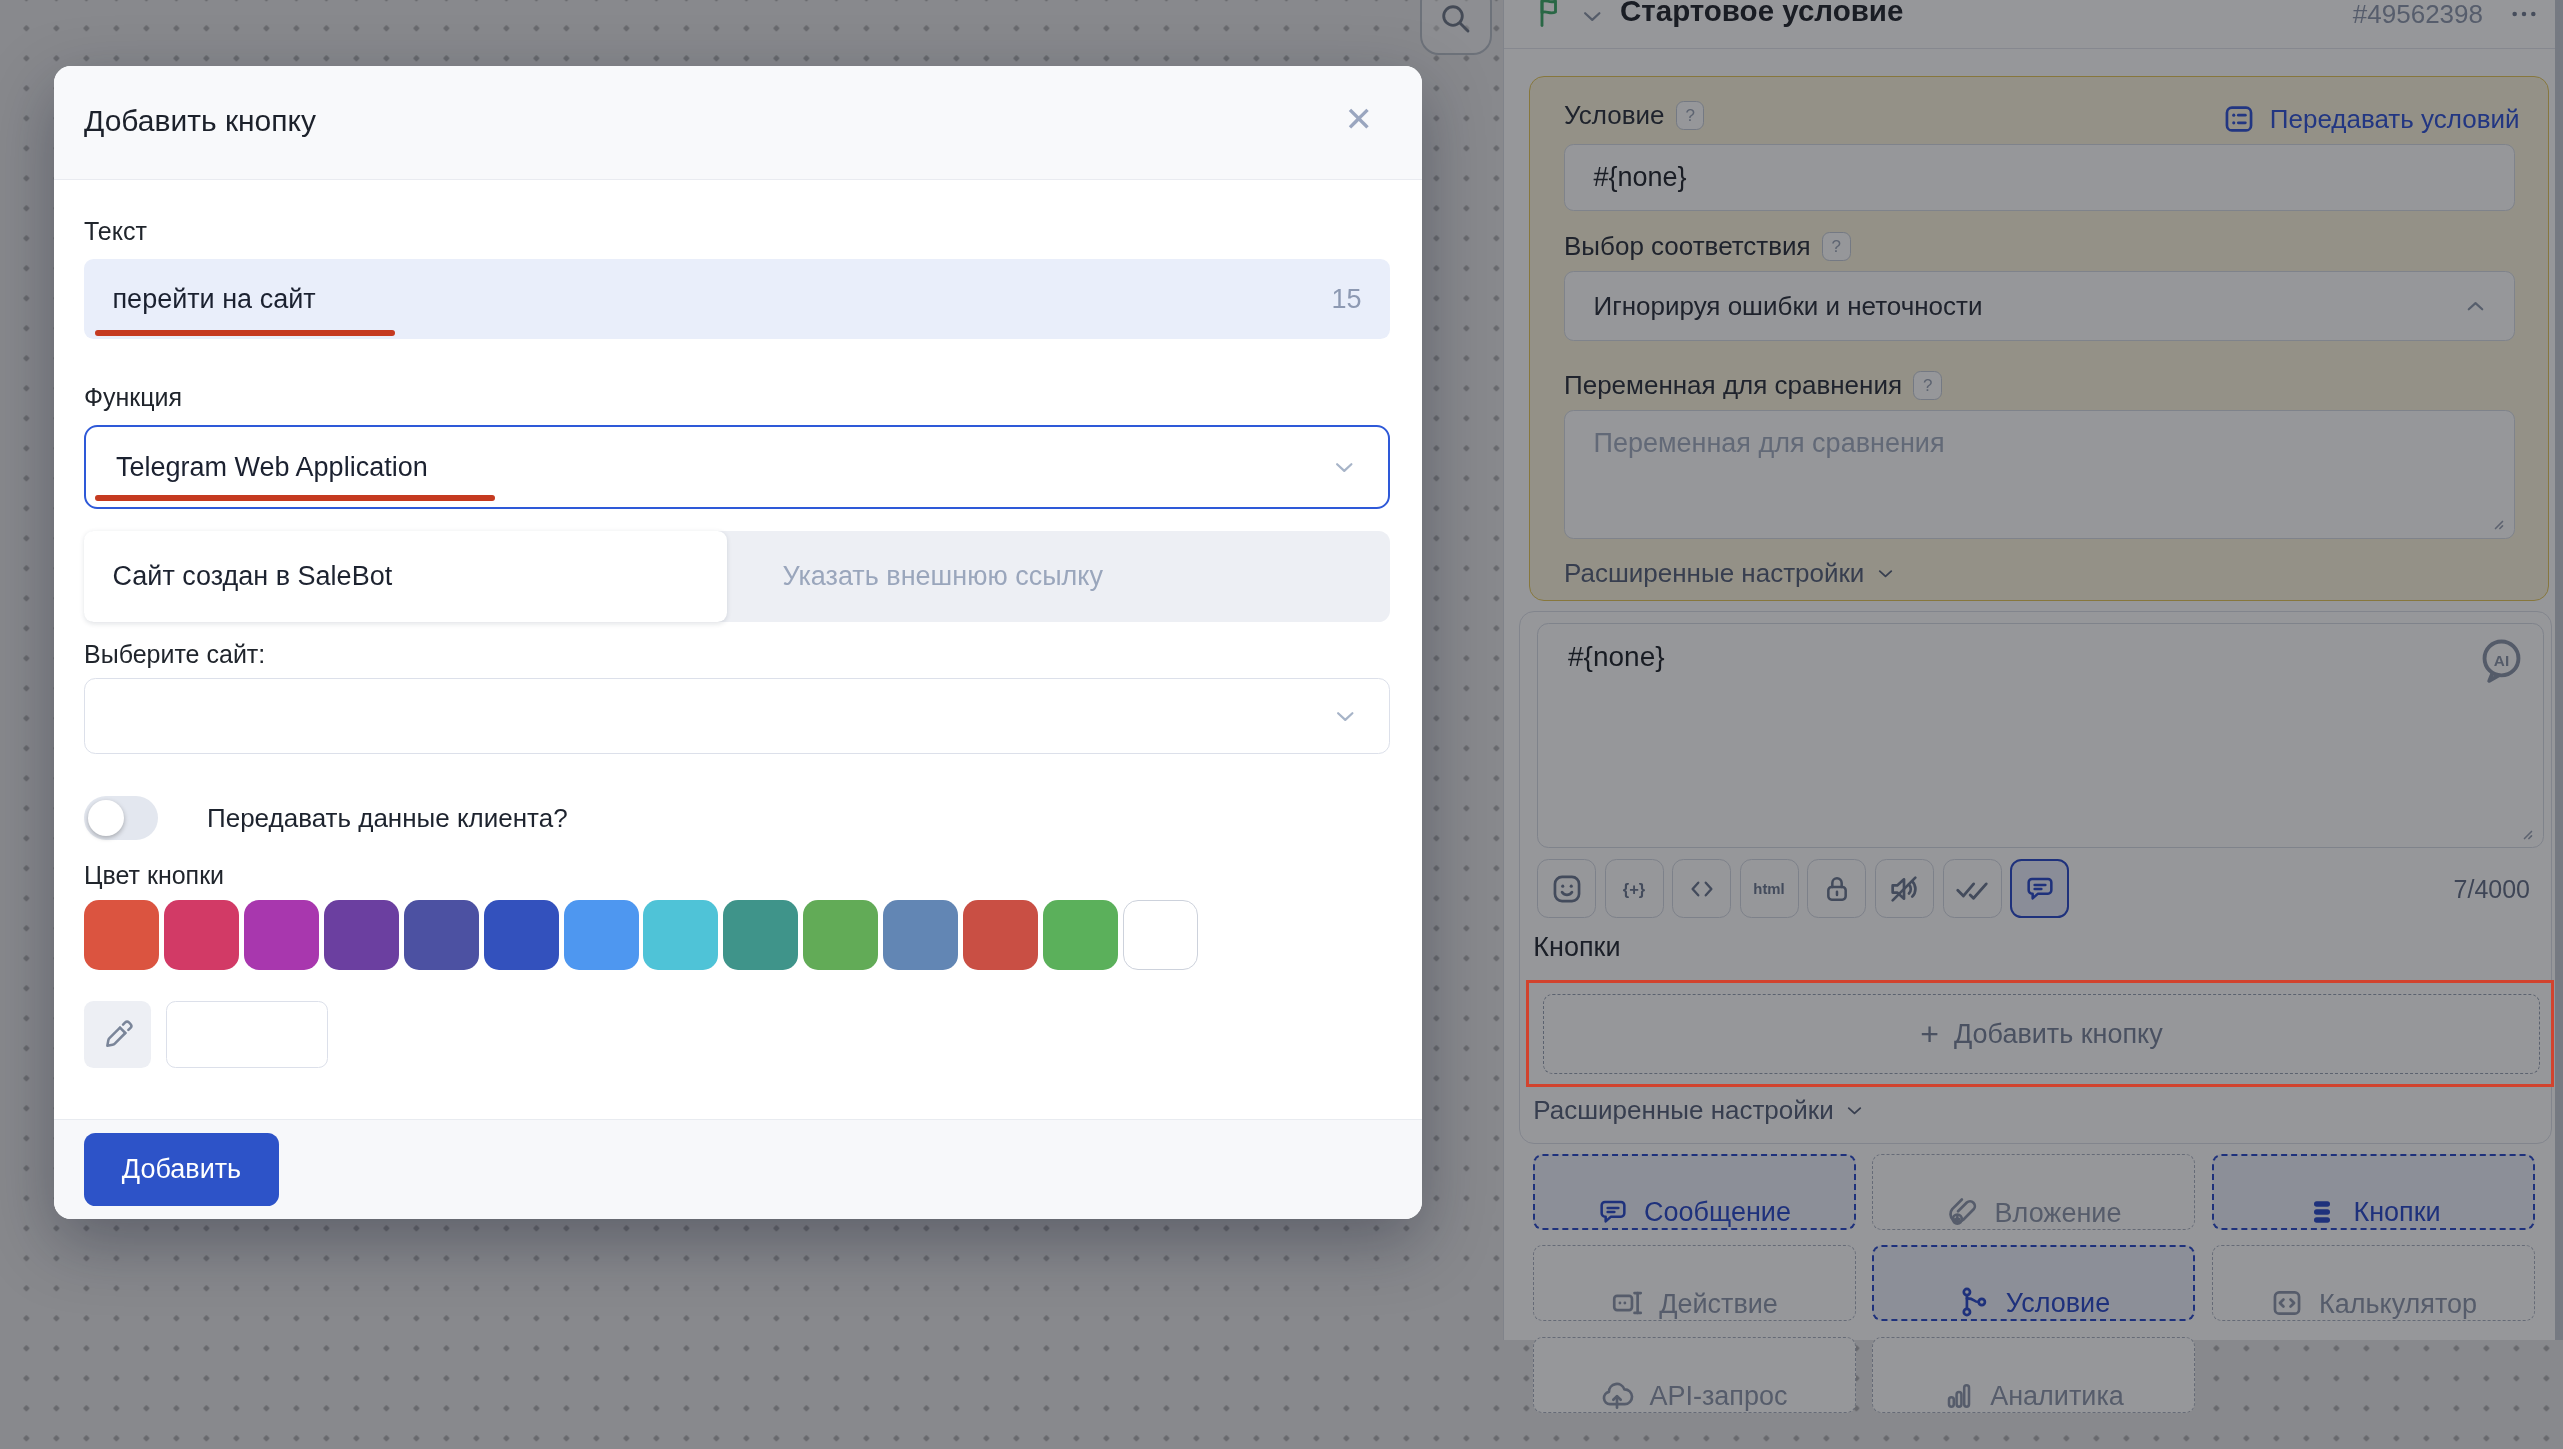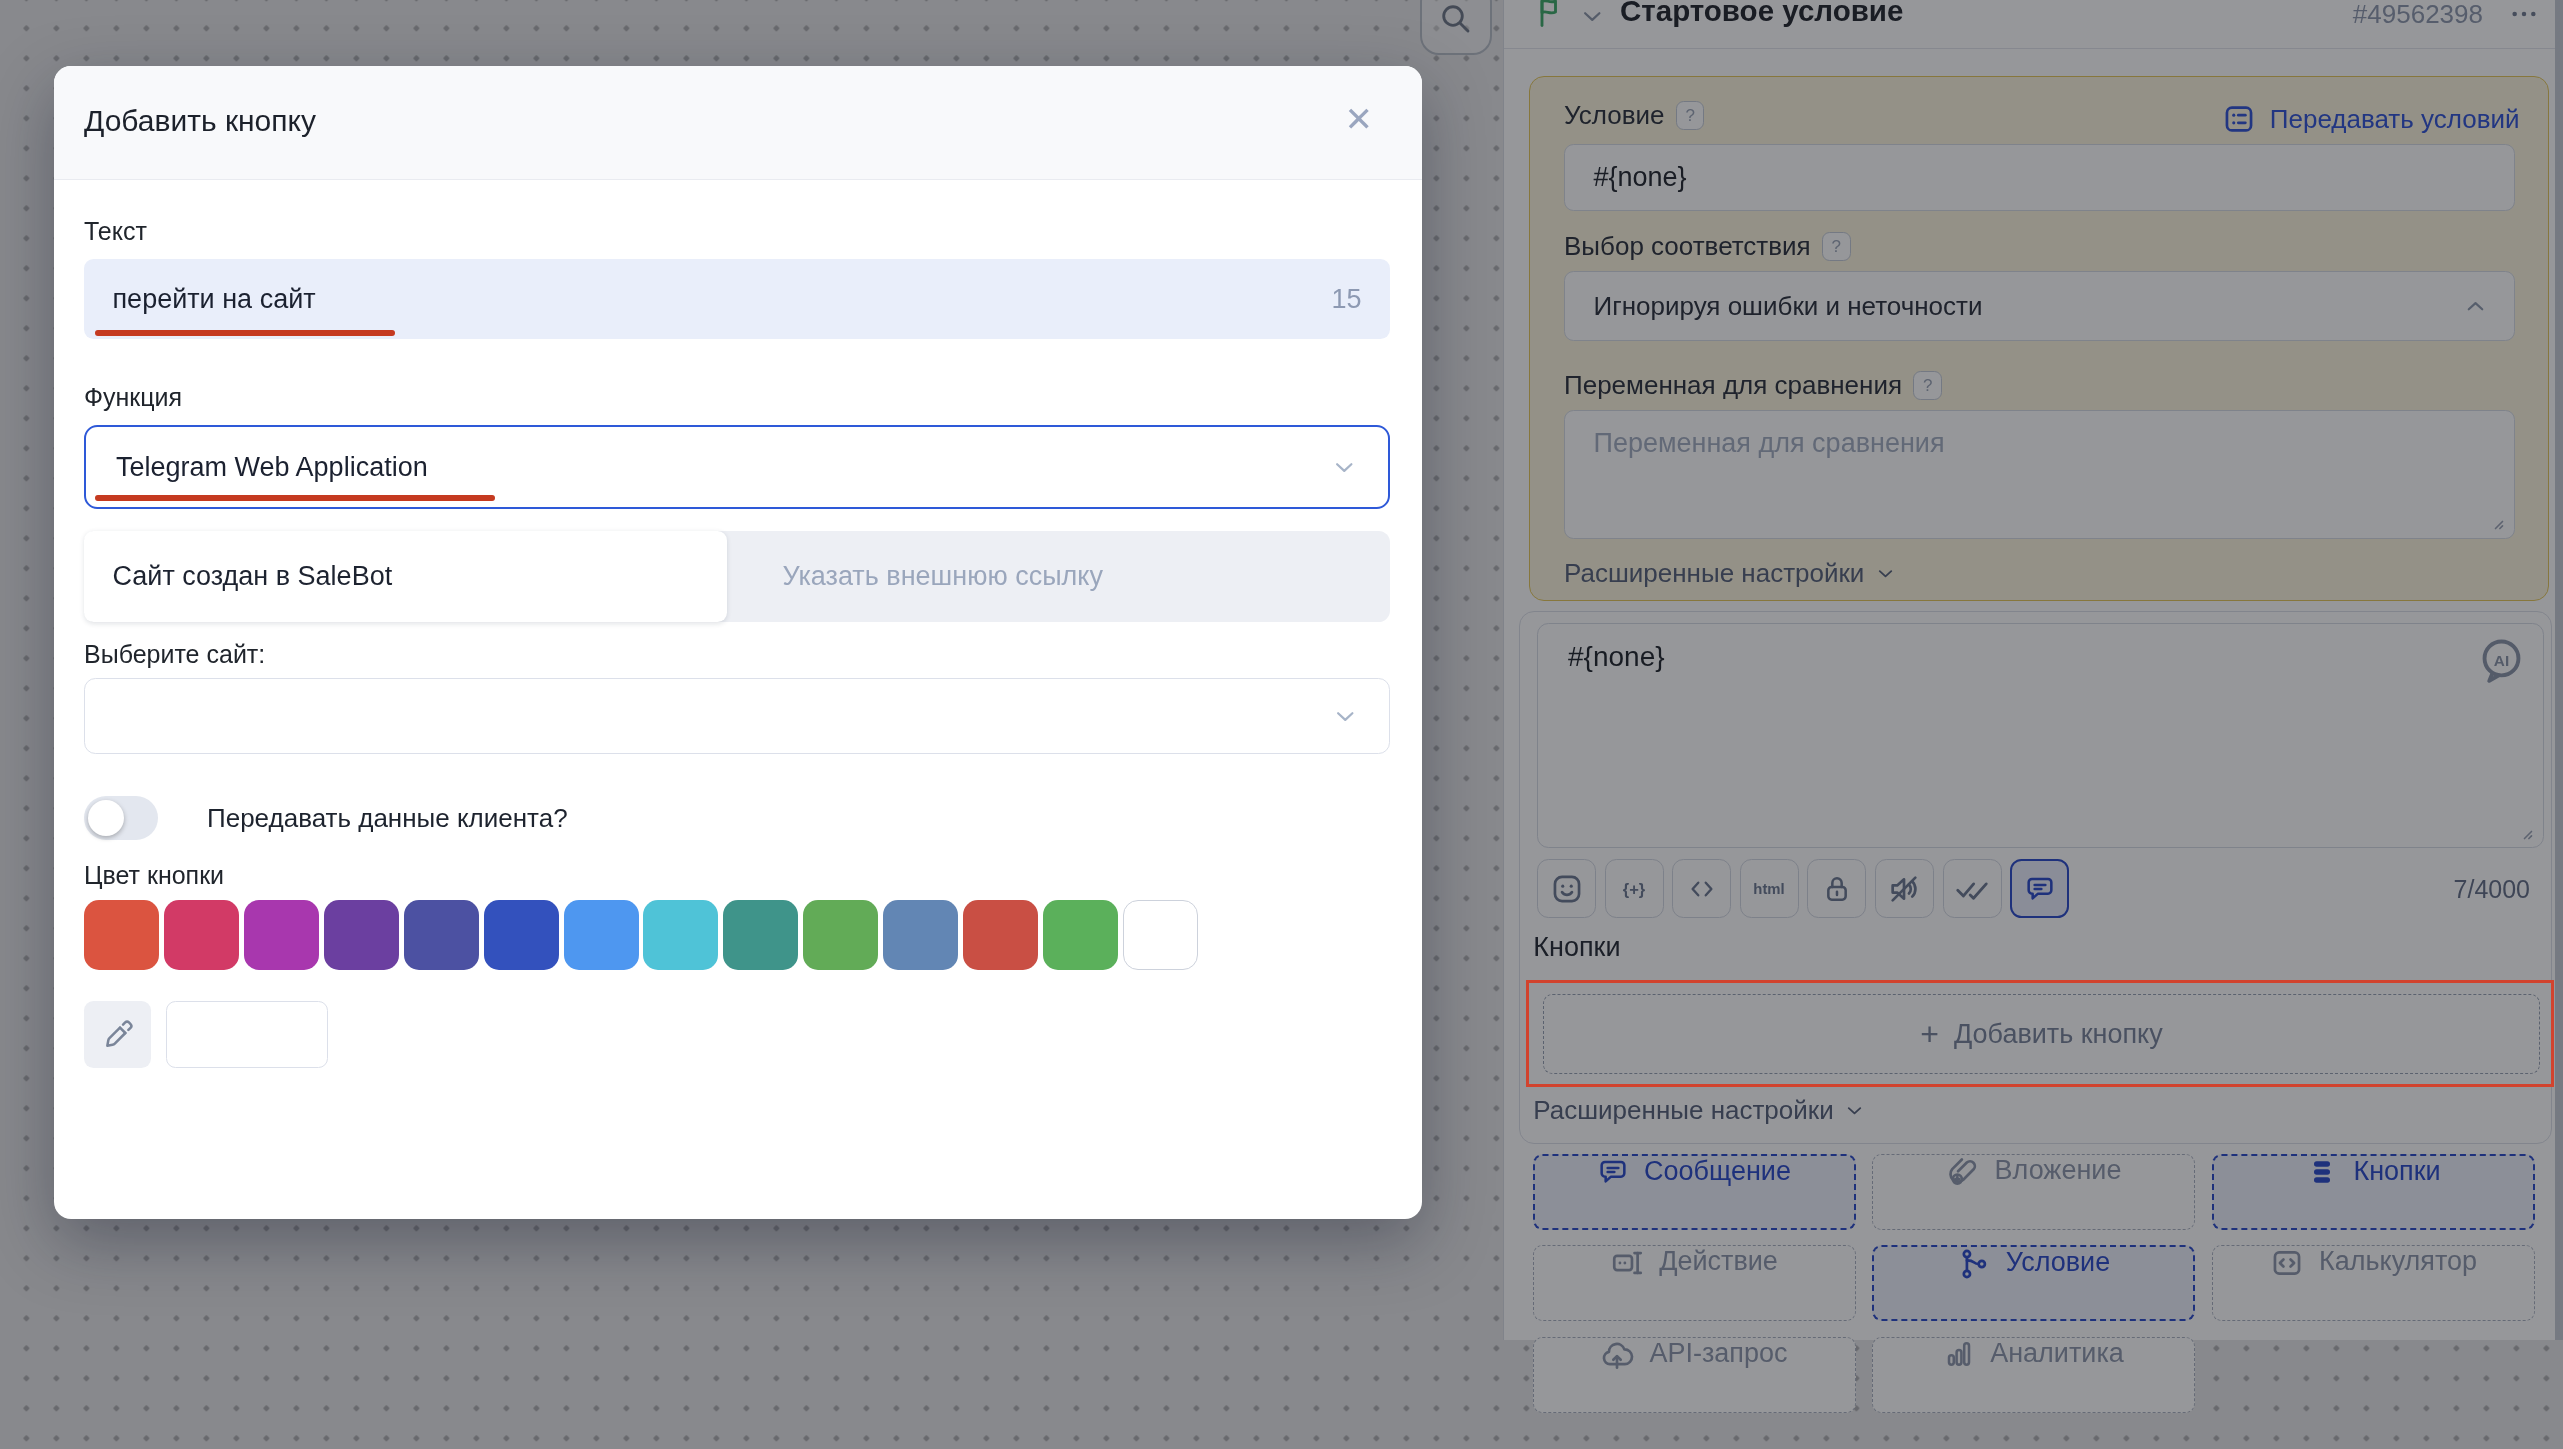--- a/index.html
+++ b/index.html
@@ -63,21 +63,21 @@
   .msg-counter { position:absolute; right:21px; top:263px; font-size:25px; color:#636e86; }
   .buttons-label { position:absolute; left:13.3px; top:320px; font-size:27px; font-weight:500; color:#242a34; }
   .dashed-add { position:absolute; left:23px; top:382px; width:997px; height:80px;
     border:1.9px dashed #97a1b2; border-radius:9.5px; display:flex; align-items:center; justify-content:center;
     gap:15px; color:#78839a; font-size:27px; }
   .msg-advanced { position:absolute; left:13.3px; top:483px; font-size:26px; color:#57617a;
     display:flex; align-items:center; gap:9.5px; }
 
   
   .action-btn { position:absolute; width:323px; height:76px; border-radius:9.5px;
-    border:1.9px dashed #a9b1c0; color:#8d97ab; display:flex; align-items:flex-start; justify-content:center;
+    border:1.9px dashed #a9b1c0; color:#8d97ab; display:flex; align-items:flex-end; justify-content:center;
     gap:15px; font-size:27px; background:#fff; }
   .action-btn.active { border:2.4px dashed #2a49c9; color:#2a49c9; background:#eef1fb; font-weight:500; }
 
   
   .overlay { position:absolute; inset:0; background:rgba(16,18,24,0.44); z-index:50; }
 
   
   .red-box { position:absolute; left:1526px; top:980px; width:1028px; height:107px;
     border:3.8px solid #d2432e; z-index:60; }
 
@@ -471,16 +471,19 @@
       <span>
           <svg width="32" height="32" viewBox="0 0 24 24" fill="none" stroke="currentColor" stroke-width="1.9" stroke-linecap="round" stroke-linejoin="round">
             <path d="M13.5 6.5l4 4"></path>
             <path d="M15.8 4.2l1.6-1.6a2 2 0 0 1 2.8 0l1.2 1.2a2 2 0 0 1 0 2.8L19.8 8.2"></path>
             <path d="M13.5 6.5L5.6 14.4c-.7.7-.9 1.7-.9 1.7L4 20l3.9-.7s1-.2 1.7-.9l7.9-7.9"></path>
           </svg>
         </span>
     </div>
     <div class="picker-input"></div>
 
+    <div class="m-footer">
+      <div class="submit-btn">Добавить</div>
+    </div>
   </div>
 
 </div>
 
 
 </body></html>

